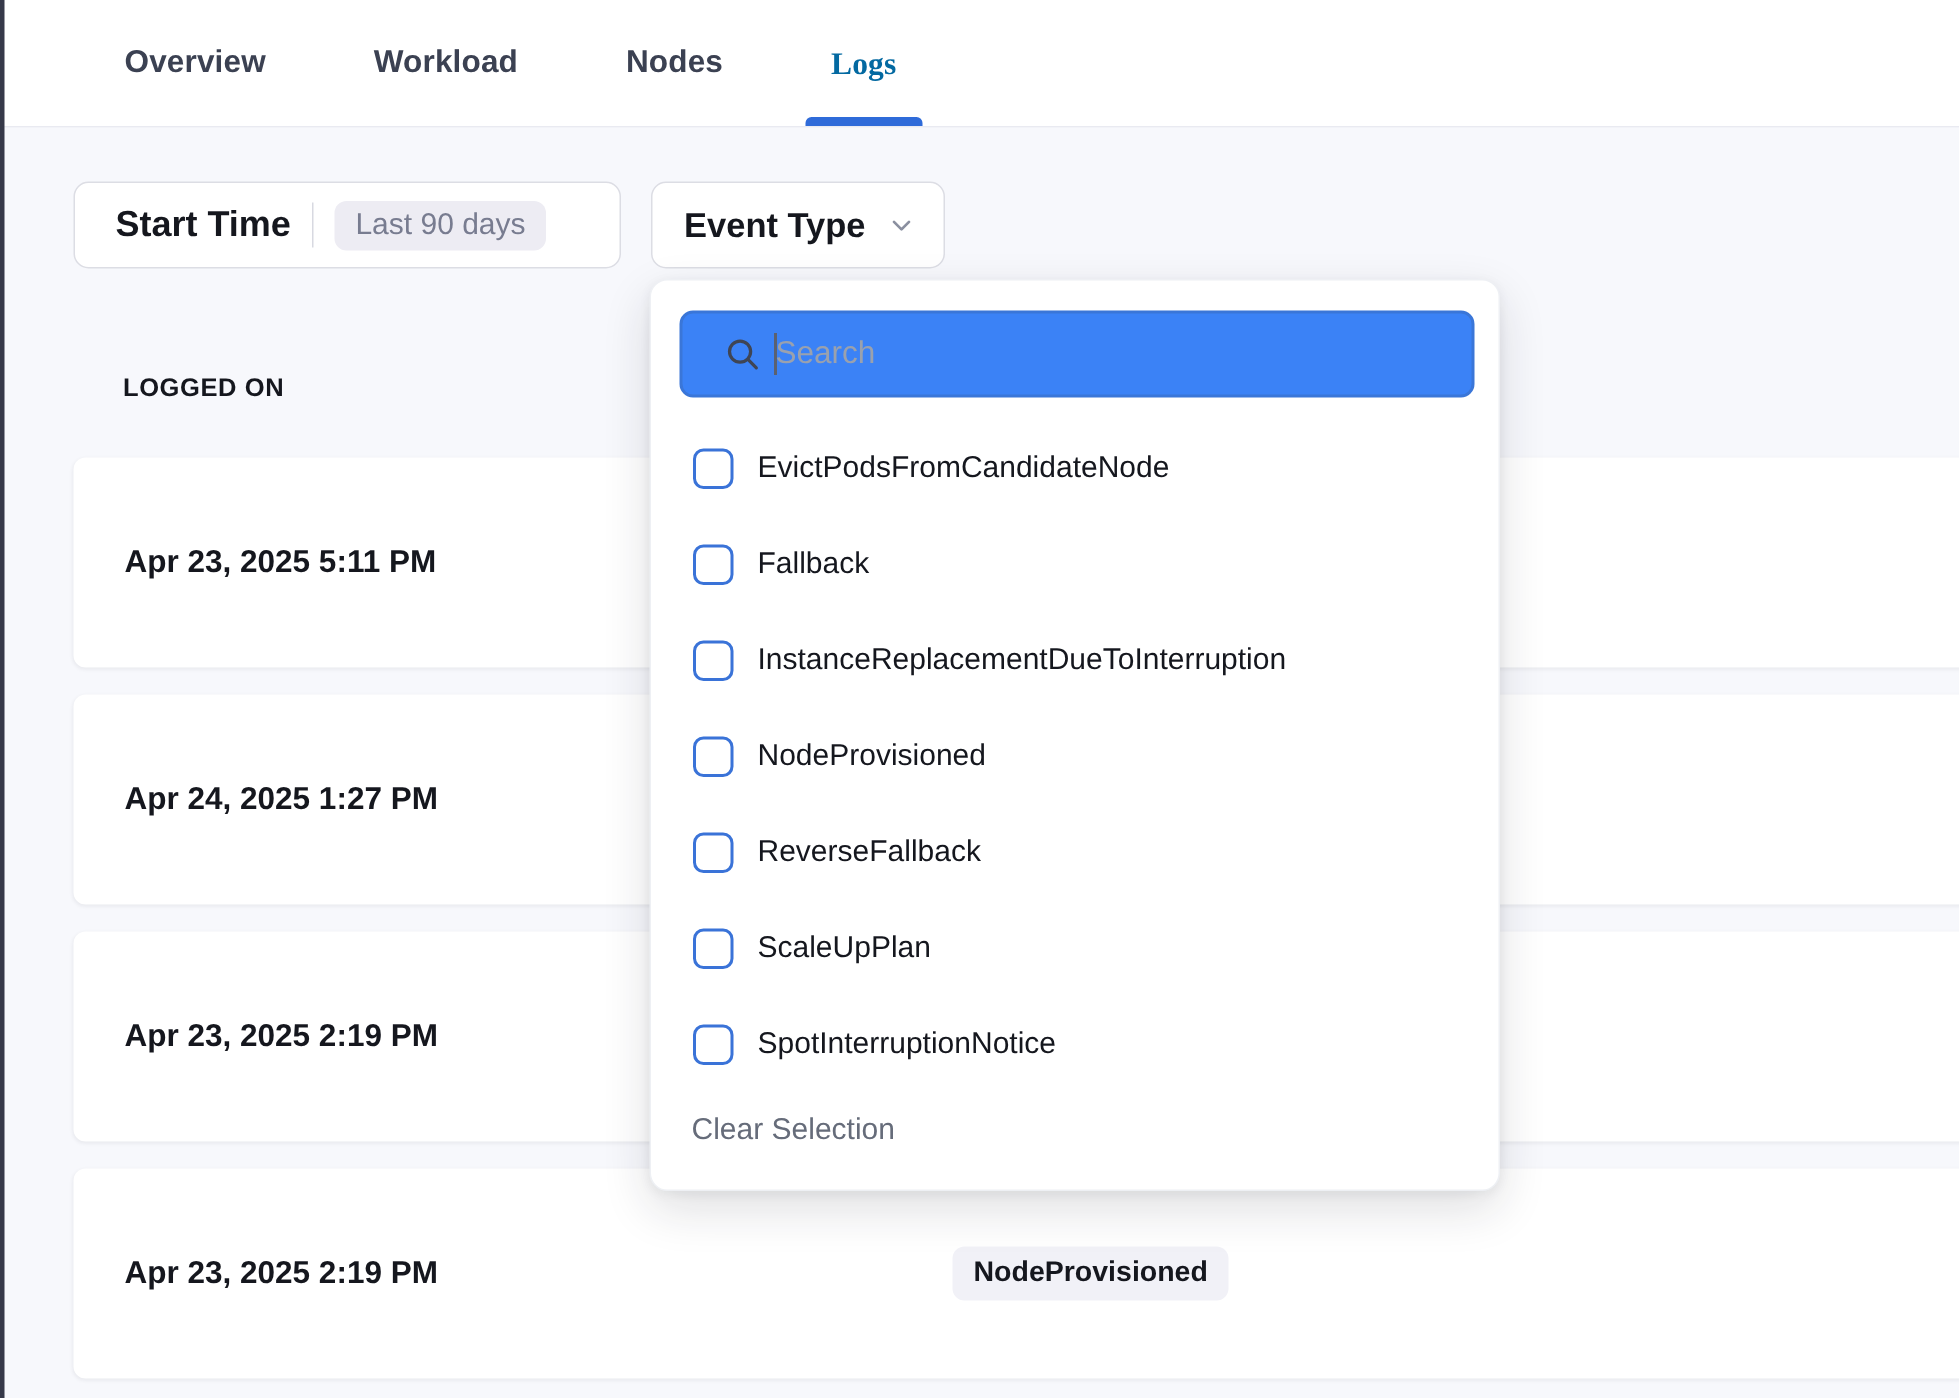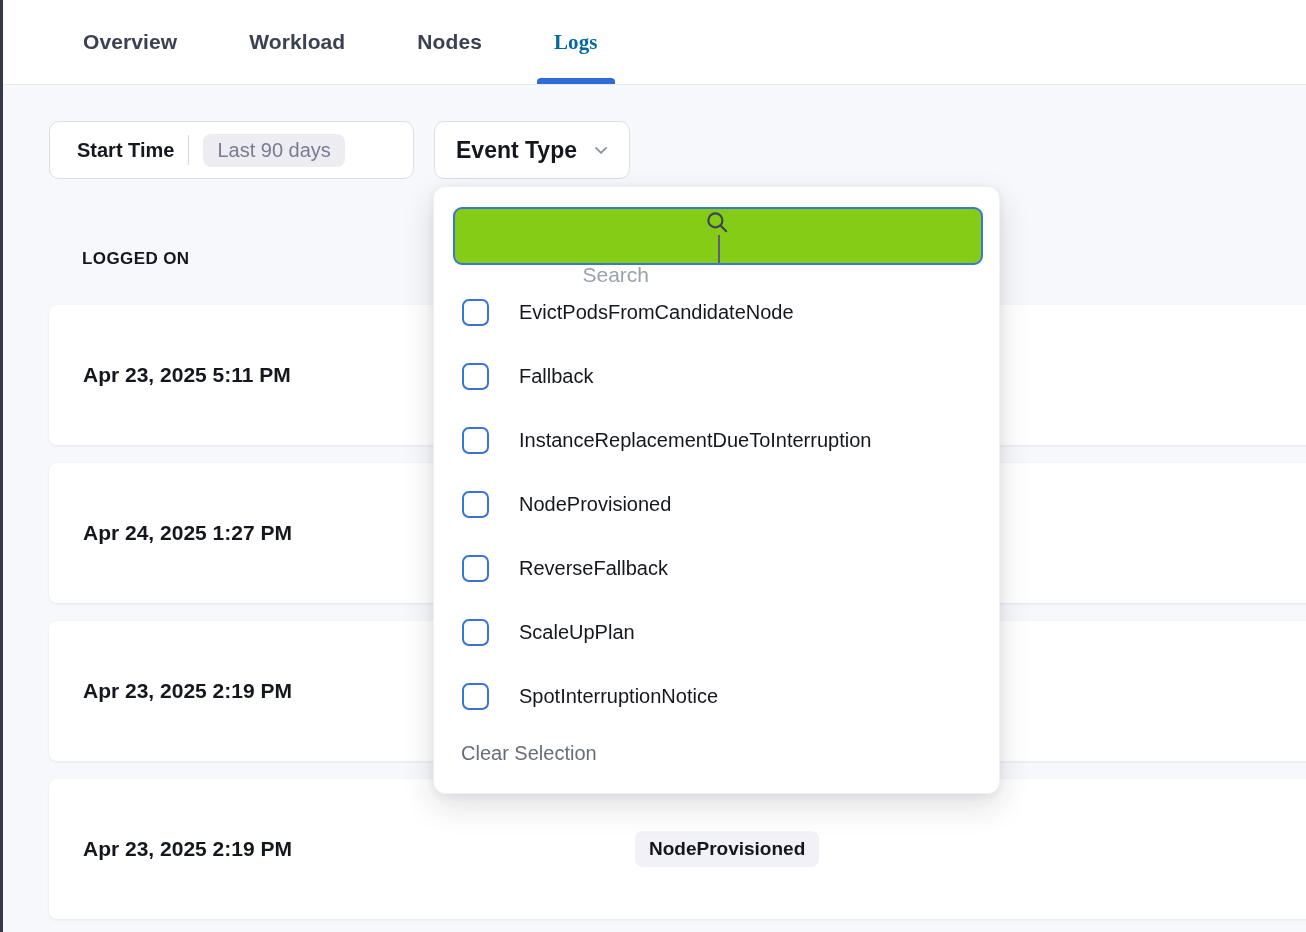--- a/index.html
+++ b/index.html
@@ -44,21 +44,21 @@
 
   
   .filter-group {
     position: absolute; top: 121px; height: 58px;
     background: #ffffff;
     border: 1px solid #dcdde4; border-radius: 10px;
     display: flex; align-items: center;
     cursor: pointer;
   }
   .start-time-filter { left: 49px; width: 365px; padding: 0 18px 0 27px; }
-  .start-time-label { font-size: 20px; font-weight: 700; color: #15171e; }
+  .start-time-label { font-size: 24px; font-weight: 700; color: #15171e; }
   .filter-divider {
     width: 1px; height: 30px; background: #d8d9e1; margin: 0 14px;
   }
   .start-time-value {
     background: #edecf3; color: #787c90;
     font-size: 20px; border-radius: 8px;
     padding: 5px 14px; white-space: nowrap;
   }
   .event-type-filter { left: 434px; width: 196px; padding: 0 18px 0 21px; justify-content: space-between; }
   .event-type-label { font-size: 23px; font-weight: 600; color: #15171e; }
@@ -101,25 +101,24 @@
     width: 567px; height: 608px;
     background: #ffffff;
     border: 1px solid #eef0f4;
     border-radius: 12px;
     box-shadow: 0 12px 32px rgba(25, 28, 40, 0.14), 0 2px 8px rgba(25,28,40,0.06);
     z-index: 20;
   }
   .search-box {
     position: absolute; left: 19px; top: 20px;
     width: 530px; height: 58px;
-    background: #84cc16;
+    background: #3b82f6;
     border: 2px solid #3a76d8; border-radius: 9px;
     display: flex; align-items: center;
     padding: 0 21px;
-    flex-direction: column;
   }
   .search-icon { width: 26px; height: 26px; margin: 0 8px 0 6px; flex: 0 0 auto; }
   .search-caret {
     width: 2px; height: 28px; background: #5b6170; flex: 0 0 auto;
     margin-right: -1px;
   }
   .search-input {
     flex: 1; border: none; outline: none; background: transparent;
     font-family: "Liberation Sans", "DejaVu Sans", sans-serif;
     font-size: 21px; color: #15171e;
@@ -130,21 +129,21 @@
   .option-row {
     height: 64px; display: flex; align-items: center;
     padding-left: 28px; cursor: pointer;
   }
   .checkbox {
     width: 27px; height: 27px; flex: 0 0 auto;
     border: 2px solid #3a73d8; border-radius: 7px;
     background: #ffffff;
   }
   .option-label {
-    margin-left: 30px;
+    margin-left: 16px;
     font-size: 20px; color: #15171e;
     white-space: nowrap;
   }
   .clear-selection {
     position: absolute; left: 27px; top: 555px;
     font-size: 20px; color: #666c7a;
     cursor: pointer;
   }
 </style>
 </head>

